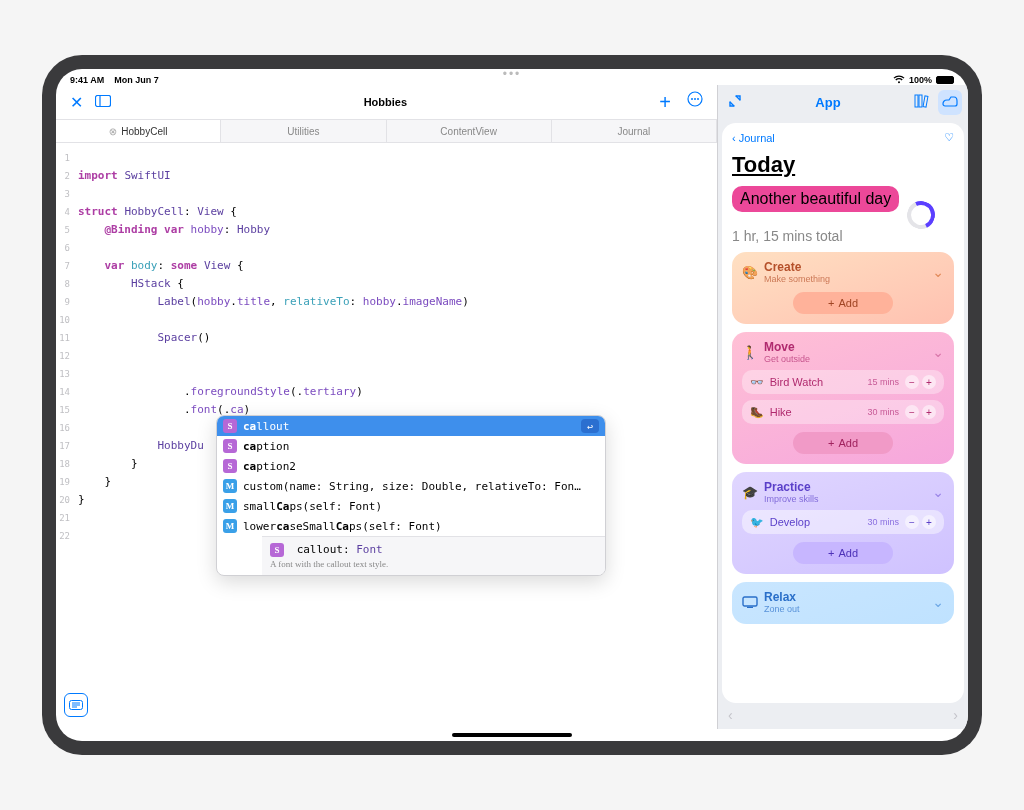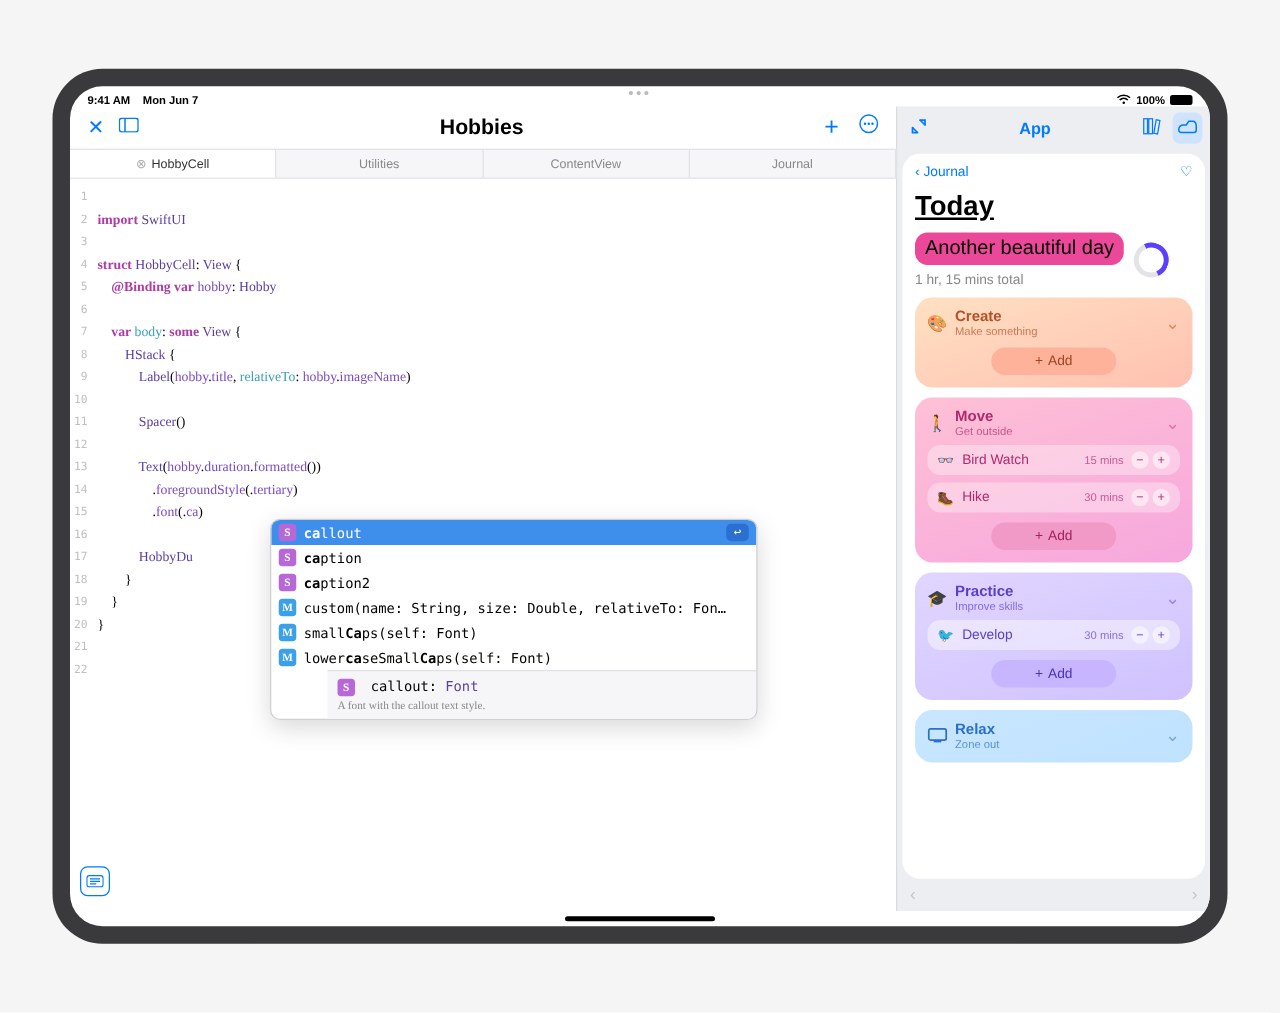--- a/index.html
+++ b/index.html
@@ -26,34 +26,34 @@
     padding: 6px 14px 0 14px; font-size: 9px; font-weight: 600; color: #000;
   }
   .statusbar .right { display: flex; gap: 4px; align-items: center; }
   .batt-pill { width: 18px; height: 8px; border: 1px solid #000; border-radius: 2px; background: #000; }
   .main-split { flex: 1; display: flex; overflow: hidden; }
   .left-app { flex: 1; display: flex; flex-direction: column; border-right: 1px solid #d0d0d4; }
   .right-app { width: 250px; background: #eceef2; display: flex; flex-direction: column; }
 
   
   .toolbar { display: flex; align-items: center; height: 34px; padding: 0 8px; }
-  .toolbar .title { flex: 1; text-align: center; font-weight: 600; font-size: 17px; }
+  .toolbar .title { flex: 1; text-align: center; font-weight: 600; font-size: 11px; }
   .tb-btn { color: #007aff; font-size: 16px; cursor: pointer; padding: 4px 6px; }
   .tb-right { display: flex; gap: 4px; }
 
   .tabs { display: flex; height: 24px; font-size: 10px; border-top: 1px solid #e2e2e6; border-bottom: 1px solid #e2e2e6; background: #f6f6f8; }
   .tab { flex: 1; display: flex; align-items: center; justify-content: center; color: #888; border-right: 1px solid #e2e2e6; cursor: pointer; }
   .tab.active { background: #fff; color: #333; font-weight: 500; }
   .tab-close { color: #aaa; margin-right: 4px; }
 
   .editor { flex: 1; position: relative; overflow: hidden; }
   .code { font-family: "SF Mono", Menlo, monospace; font-size: 11px; line-height: 18px; padding: 6px 0; }
   .line { display: flex; }
   .ln { width: 22px; text-align: right; color: #c0c0c4; padding-right: 8px; user-select: none; font-size: 9px; line-height: 18px; }
-  .lc { white-space: pre; font-family: Liberation Serif, serif; }
+  .lc { white-space: pre; }
   .kw { color: #ad3da4; font-weight: 600; }
   .type2 { color: #5b3fa0; }
   .decl { color: #3aa0b8; }
   .prop { color: #7b4bbf; }
   .fn { color: #3aa0b8; }
 
   .autocomplete {
     position: absolute; left: 160px; top: 272px;
     width: 390px; background: #fff; border: 1px solid #d0d0d4;
     border-radius: 8px; box-shadow: 0 6px 20px rgba(0,0,0,0.15);
@@ -82,21 +82,21 @@
   .r-toolbar .r-title { flex:1; text-align:center; color:#007aff; font-weight:600; font-size:13px; }
   .r-icon { color:#007aff; font-size:14px; padding:4px; cursor:pointer; }
   .r-icon.active { background:#cfe3ff; border-radius:6px; }
 
   .preview { flex:1; background:#fff; margin:4px; border-radius:14px; padding: 8px 10px; display:flex; flex-direction:column; gap:8px; overflow:hidden; }
   .pv-head { display:flex; justify-content:space-between; align-items:center; color:#007aff; font-size:11px;}
   .pv-head .heart { color:#007aff; }
   .pv-title { font-size:22px; font-weight:700;text-decoration:underline; }
   .summary-row { display:flex; align-items:center; gap:8px; }
   .summary-pill { flex:1; background:#ec4899; border-radius:10px; padding:4px 8px; font-size:16px; }
-  .summary-sub { font-size:11px; color:#888; margin-top:6px; }
+  .summary-sub { font-size:14px; color:#888; margin-top:16px; }
   .ring { width:28px; height:28px; border-radius:50%; border: 4px solid #e4e4e8; border-top-color:#5b3fff; border-right-color:#5b3fff; transform: rotate(20deg); }
 
   .card { border-radius:14px; padding:8px 10px 10px 10px; font-size:11px; }
   .card-head { display:flex; align-items:center; gap:6px; }
   .card-title { font-weight:600; font-size:12px; }
   .card-sub { font-size:9px; opacity:0.7; }
   .card-chev { margin-left:auto; font-size:14px; }
   .card-icon { width:16px; height:16px; display:flex; align-items:center; justify-content:center; font-size:13px; }
   .pill-btn { margin:8px auto 0 auto; width:100px; padding:5px 0; border-radius:20px; text-align:center; font-size:11px; font-weight:500; display:flex; align-items:center; justify-content:center; gap:4px;}
 
@@ -235,21 +235,20 @@
               <div class="line">
                 <div class="ln">11</div>
                 <div class="lc">            <span class="type2">Spacer</span>()</div>
               </div>
               <div class="line">
                 <div class="ln">12</div>
                 <div class="lc"></div>
               </div>
               <div class="line">
                 <div class="ln">13</div>
-                <div class="lc">            <span class="type2">Text</span>(<span class="prop">hobby</span>.<span class="prop">duration</span>.<span class="prop">formatted</span>())</div>
               </div>
               <div class="line">
                 <div class="ln">14</div>
                 <div class="lc">                .<span class="prop">foregroundStyle</span>(.<span class="prop">tertiary</span>)</div>
               </div>
               <div class="line">
                 <div class="ln">15</div>
                 <div class="lc">                .<span class="prop">font</span>(.<span class="prop">ca</span>)</div>
               </div>
               <div class="line">

